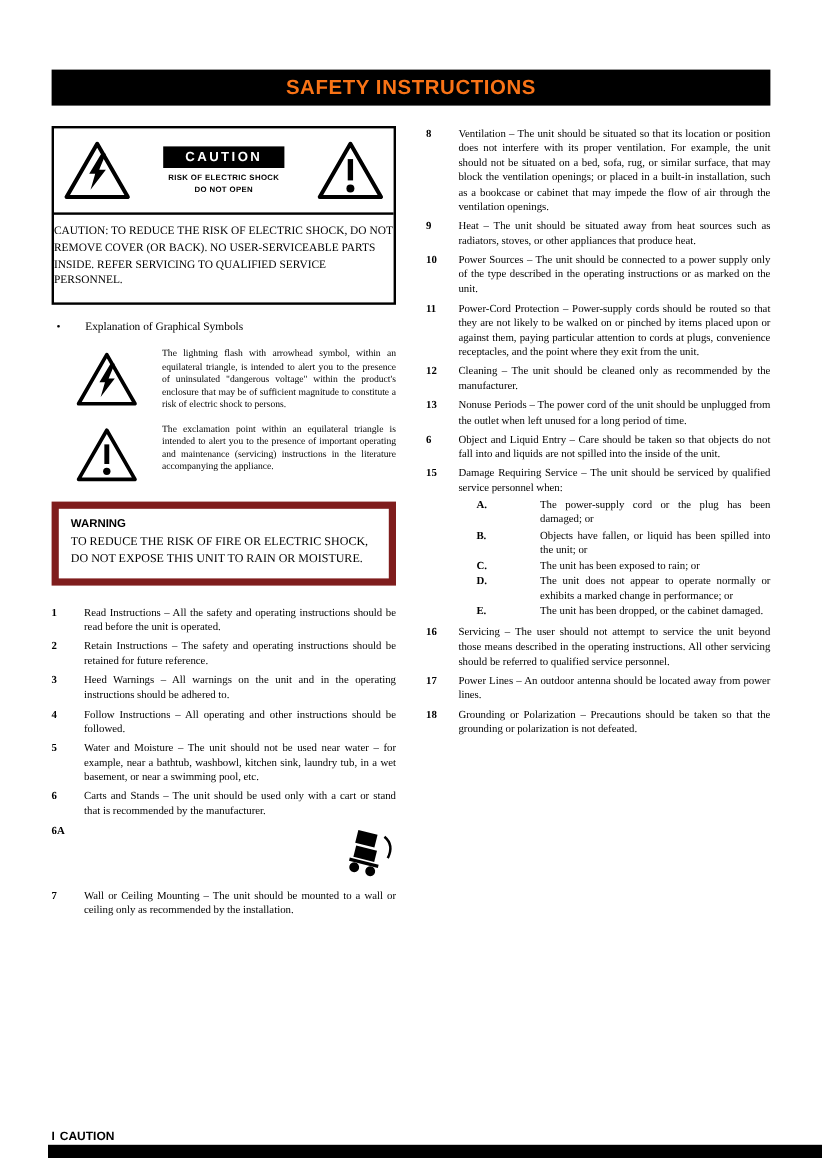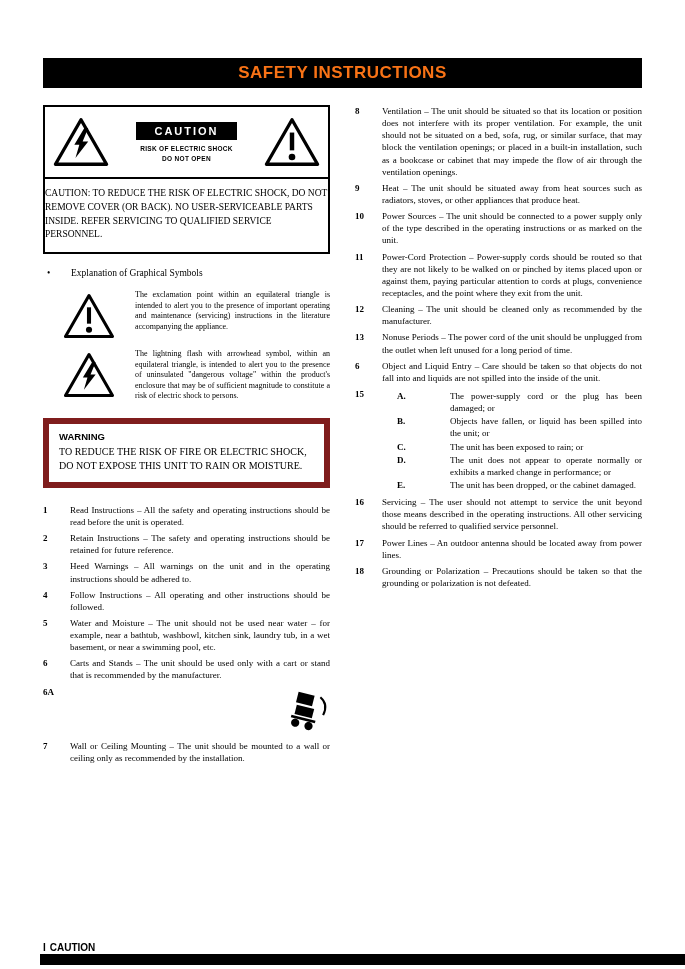--- a/index.html
+++ b/index.html
@@ -102,35 +102,35 @@
 
       <div class="sym-heading-row">
         <div class="sym-bullet">•</div>
         <div>Explanation of Graphical Symbols</div>
       </div>
 
       <div class="sym-row">
         <div class="sym-icon-cell">
           <svg class="tri-mid" viewBox="0 0 100 90">
             <path d="M50 5 L96 85 L4 85 Z" fill="none" stroke="#000" stroke-width="6" stroke-linejoin="round"></path>
-            <rect x="46" y="28" width="8" height="32" fill="#000"></rect>
-            <circle cx="50" cy="72" r="6" fill="#000"></circle>
-          </svg>
-        </div>
-        <div class="sym-text">The exclamation point within an equilateral triangle is intended to alert you to the presence of important operating and maintenance (servicing) instructions in the literature accompanying the appliance.</div>
+            <path d="M56 20 L38 50 L47 50 L40 74 L63 44 L53 44 L63 20 Z" fill="#000"></path>
+          </svg>
+        </div>
+        <div class="sym-text">The lightning flash with arrowhead symbol, within an equilateral triangle, is intended to alert you to the presence of uninsulated "dangerous voltage" within the product's enclosure that may be of sufficient magnitude to constitute a risk of electric shock to persons.</div>
       </div>
 
       <div class="sym-row">
         <div class="sym-icon-cell">
           <svg class="tri-mid" viewBox="0 0 100 90">
             <path d="M50 5 L96 85 L4 85 Z" fill="none" stroke="#000" stroke-width="6" stroke-linejoin="round"></path>
-            <path d="M56 20 L38 50 L47 50 L40 74 L63 44 L53 44 L63 20 Z" fill="#000"></path>
-          </svg>
-        </div>
-        <div class="sym-text">The lightning flash with arrowhead symbol, within an equilateral triangle, is intended to alert you to the presence of uninsulated "dangerous voltage" within the product's enclosure that may be of sufficient magnitude to constitute a risk of electric shock to persons.</div>
+            <rect x="46" y="28" width="8" height="32" fill="#000"></rect>
+            <circle cx="50" cy="72" r="6" fill="#000"></circle>
+          </svg>
+        </div>
+        <div class="sym-text">The exclamation point within an equilateral triangle is intended to alert you to the presence of important operating and maintenance (servicing) instructions in the literature accompanying the appliance.</div>
       </div>
 
       <div class="warning-box">
         <div class="warning-label">WARNING</div>
         <div class="warning-text">TO REDUCE THE RISK OF FIRE OR ELECTRIC SHOCK, DO NOT EXPOSE THIS UNIT TO RAIN OR MOISTURE.</div>
       </div>
 
       <div class="item">
         <div class="item-num">1</div>
         <div class="item-body">
@@ -232,20 +232,21 @@
       <div class="item">
         <div class="item-num">6</div>
         <div class="item-body">
             <div class="item-text">Object and Liquid Entry – Care should be taken so that objects do not fall into and liquids are not spilled into the inside of the unit.</div>
           </div>
       </div>
 
       <div class="item">
         <div class="item-num">15</div>
         <div class="item-body">
+          <div class="item-text">Damage Requiring Service – The unit should be serviced by qualified service personnel when:</div>
           <div class="subs">
             <div class="sub-item">
               <div class="sub-letter">A.</div>
               <div class="sub-text">The power-supply cord or the plug has been damaged; or</div>
             </div>
             <div class="sub-item">
               <div class="sub-letter">B.</div>
               <div class="sub-text">Objects have fallen, or liquid has been spilled into the unit; or</div>
             </div>
             <div class="sub-item">

